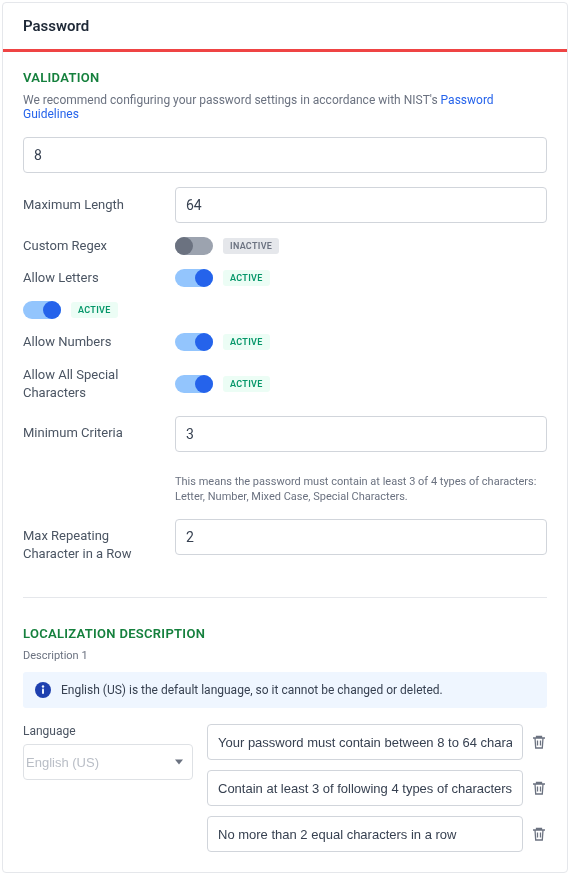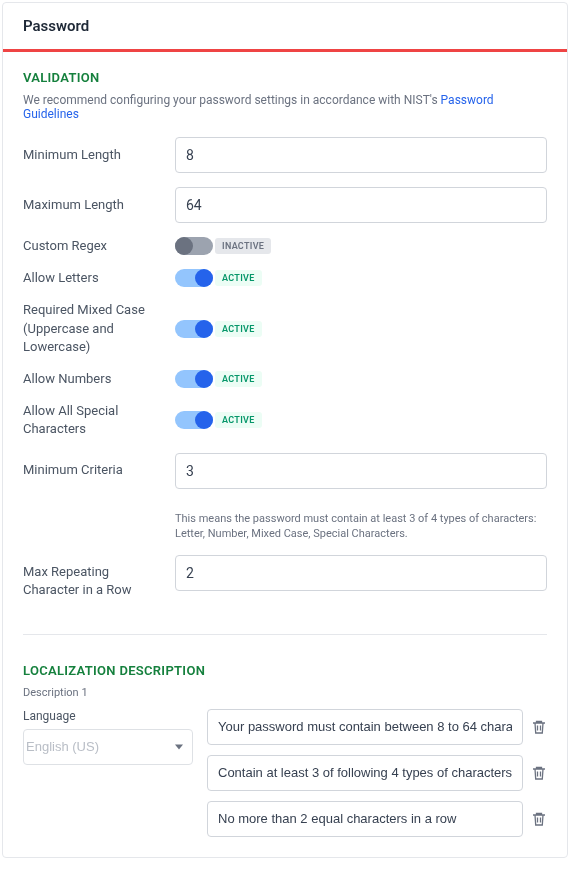--- a/index.html
+++ b/index.html
@@ -9,21 +9,21 @@
 .header h1 { font-size: 15px; font-weight: 600; color: #1f2937; }
 .section { padding: 18px 20px 10px; }
 .section-title { font-size: 13px; font-weight: 600; color: #15803d; letter-spacing: 0.3px; margin-bottom: 8px; }
 .hint { font-size: 12px; color: #6b7280; margin-bottom: 16px; }
 .hint a { color: #2563eb; text-decoration: none; }
 .row { display: flex; align-items: center; margin-bottom: 14px; }
 .row-top { align-items: flex-start; }
 .label { width: 152px; flex-shrink: 0; font-size: 13px; color: #4b5563; padding-right: 8px; line-height: 1.4; }
 .control { flex: 1; }
 .input { width: 100%; padding: 8px 10px; border: 1px solid #d1d5db; border-radius: 4px; font-size: 14px; color: #374151; background: #fff; height: 36px; font-family: inherit; }
-.toggle-wrap { display: flex; align-items: center; gap: 2px; }
+.toggle-wrap { display: flex; align-items: center; gap: 10px; }
 .toggle { width: 38px; height: 18px; border-radius: 10px; position: relative; cursor: pointer; }
 .toggle.off { background: #9ca3af; }
 .toggle.on { background: #93c5fd; }
 .toggle .knob { width: 18px; height: 18px; border-radius: 50%; position: absolute; top: 0; transition: left 0.2s; }
 .toggle.off .knob { left: 0; background: #6b7280; }
 .toggle.on .knob { left: 20px; background: #2563eb; }
 .badge { font-size: 9px; font-weight: 600; padding: 3px 7px; border-radius: 3px; letter-spacing: 0.3px; }
 .badge.inactive { background: #e5e7eb; color: #6b7280; }
 .badge.active { background: #ecfdf5; color: #059669; }
 .subhint { font-size: 11px; color: #6b7280; margin-top: 22px; line-height: 1.4; }
@@ -51,21 +51,20 @@
     <h1>Password</h1>
   </div>
 
   <div class="section">
     <div class="section-title">VALIDATION</div>
     <div class="hint">
       <span>We recommend configuring your password settings in accordance with NIST's </span><a href="#">Password Guidelines</a>
     </div>
 
     <div class="row">
-      <div class="label">Minimum Length</div>
       <div class="control"><input class="input" value="8" style=""></div>
     </div>
 
     <div class="row">
       <div class="label">Maximum Length</div>
       <div class="control"><input class="input" value="64" style=""></div>
     </div>
 
     <div class="row">
       <div class="label">Custom Regex</div>
@@ -81,21 +80,20 @@
       <div class="label">Allow Letters</div>
       <div class="control toggle-wrap">
         <div class="toggle on">
             <div class="knob"></div>
           </div>
         <span class="badge active">ACTIVE</span>
       </div>
     </div>
 
     <div class="row">
-      <div class="label">Required Mixed Case (Uppercase and Lowercase)</div>
       <div class="control toggle-wrap">
         <div class="toggle on">
             <div class="knob"></div>
           </div>
         <span class="badge active">ACTIVE</span>
       </div>
     </div>
 
     <div class="row">
       <div class="label">Allow Numbers</div>
@@ -130,20 +128,28 @@
       <div class="control"><input class="input" value="2" style=""></div>
     </div>
   </div>
 
   <div class="divider"></div>
 
   <div class="section">
     <div class="section-title">LOCALIZATION DESCRIPTION</div>
     <div class="desc-label">Description 1</div>
 
+    <div class="info-banner">
+      <svg class="info-icon" viewBox="0 0 16 16" fill="#1e40af">
+          <circle cx="8" cy="8" r="8"></circle>
+          <circle cx="8" cy="4.5" r="1.2" fill="#eff6ff"></circle>
+          <rect x="7" y="6.5" width="2" height="5.5" rx="1" fill="#eff6ff"></rect>
+        </svg>
+      <span class="info-text">English (US) is the default language, so it cannot be changed or deleted.</span>
+    </div>
 
     <div class="loc-grid">
       <div class="lang-col">
         <label class="field-label">Language</label>
         <div class="select-wrap">
           <select class="select" disabled="">
             <option>English (US)</option>
           </select>
         </div>
       </div>

